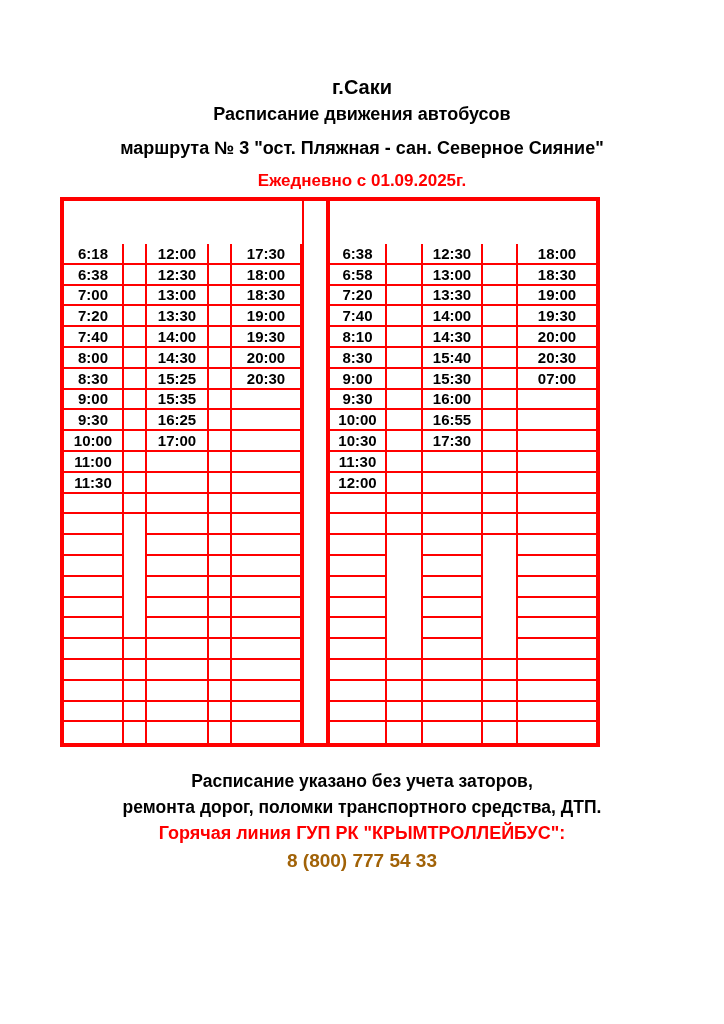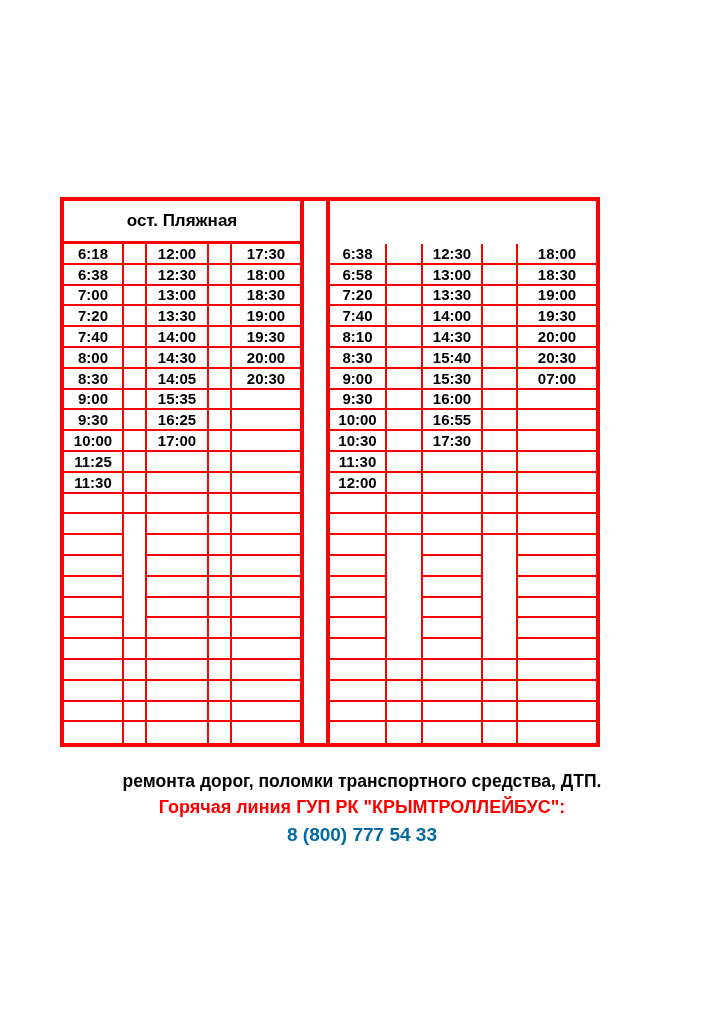--- a/index.html
+++ b/index.html
@@ -80,30 +80,35 @@
   .footer {
     position: absolute;
     top: 768px;
     left: 0;
     width: 100%;
     text-align: center;
   }
   .f-title   { font-size: 19px; line-height: 27px; color: #FF0000; }
   .f-line    { font-size: 17.5px; line-height: 26px; color: #000000; }
   .f-hotline { font-size: 18px;  line-height: 27px; color: #FF0000; }
-  .f-phone   { font-size: 19px;  line-height: 28px; color: #0369a1; }
+  .f-phone   { font-size: 19px;  line-height: 28px; color: #a16207; }
 </style>
 </head>
 <body>
 
 <div class="page">
 
+  <div class="title-block">
+    <div class="t-city">г.Саки</div>
+    <div class="t-main">Расписание движения автобусов</div>
+    <div class="t-route">маршрута № 3 "ост. Пляжная - сан. Северное Сияние"</div>
+    <div class="t-valid">Ежедневно с 01.09.2025г.</div>
+  </div>
 
   <div class="timetable" id="grid">
-    <div class="head-cell head-left">ост. Пляжная</div>
     <div class="mid-gap"></div>
 
   <div class="cell" style="grid-area: 2 / 1;">6:18</div>
       <div class="cell" style="grid-area: 2 / 2;"></div>
       <div class="cell" style="grid-area: 2 / 3;">12:00</div>
       <div class="cell" style="grid-area: 2 / 4;"></div>
       <div class="cell" style="grid-area: 2 / 5;">17:30</div>
       <div class="cell" style="grid-area: 3 / 1;">6:38</div>
       <div class="cell" style="grid-area: 3 / 2;"></div>
       <div class="cell" style="grid-area: 3 / 3;">12:30</div>
@@ -124,39 +129,39 @@
       <div class="cell" style="grid-area: 6 / 3;">14:00</div>
       <div class="cell" style="grid-area: 6 / 4;"></div>
       <div class="cell" style="grid-area: 6 / 5;">19:30</div>
       <div class="cell" style="grid-area: 7 / 1;">8:00</div>
       <div class="cell" style="grid-area: 7 / 2;"></div>
       <div class="cell" style="grid-area: 7 / 3;">14:30</div>
       <div class="cell" style="grid-area: 7 / 4;"></div>
       <div class="cell" style="grid-area: 7 / 5;">20:00</div>
       <div class="cell" style="grid-area: 8 / 1;">8:30</div>
       <div class="cell" style="grid-area: 8 / 2;"></div>
-      <div class="cell" style="grid-area: 8 / 3;">14:05</div>
+      <div class="cell" style="grid-area: 8 / 3;">15:25</div>
       <div class="cell" style="grid-area: 8 / 4;"></div>
       <div class="cell" style="grid-area: 8 / 5;">20:30</div>
       <div class="cell" style="grid-area: 9 / 1;">9:00</div>
       <div class="cell" style="grid-area: 9 / 2;"></div>
       <div class="cell" style="grid-area: 9 / 3;">15:35</div>
       <div class="cell" style="grid-area: 9 / 4;"></div>
       <div class="cell" style="grid-area: 9 / 5;"></div>
       <div class="cell" style="grid-area: 10 / 1;">9:30</div>
       <div class="cell" style="grid-area: 10 / 2;"></div>
       <div class="cell" style="grid-area: 10 / 3;">16:25</div>
       <div class="cell" style="grid-area: 10 / 4;"></div>
       <div class="cell" style="grid-area: 10 / 5;"></div>
       <div class="cell" style="grid-area: 11 / 1;">10:00</div>
       <div class="cell" style="grid-area: 11 / 2;"></div>
       <div class="cell" style="grid-area: 11 / 3;">17:00</div>
       <div class="cell" style="grid-area: 11 / 4;"></div>
       <div class="cell" style="grid-area: 11 / 5;"></div>
-      <div class="cell" style="grid-area: 12 / 1;">11:25</div>
+      <div class="cell" style="grid-area: 12 / 1;">11:00</div>
       <div class="cell" style="grid-area: 12 / 2;"></div>
       <div class="cell" style="grid-area: 12 / 3;"></div>
       <div class="cell" style="grid-area: 12 / 4;"></div>
       <div class="cell" style="grid-area: 12 / 5;"></div>
       <div class="cell" style="grid-area: 13 / 1;">11:30</div>
       <div class="cell" style="grid-area: 13 / 2;"></div>
       <div class="cell" style="grid-area: 13 / 3;"></div>
       <div class="cell" style="grid-area: 13 / 4;"></div>
       <div class="cell" style="grid-area: 13 / 5;"></div>
       <div class="cell" style="grid-area: 14 / 1;"></div>
@@ -335,18 +340,19 @@
       <div class="cell" style="grid-area: 24 / 10;"></div>
       <div class="cell no-br" style="grid-area: 24 / 11;"></div>
       <div class="cell no-bb" style="grid-area: 25 / 7;"></div>
       <div class="cell no-bb" style="grid-area: 25 / 8;"></div>
       <div class="cell no-bb" style="grid-area: 25 / 9;"></div>
       <div class="cell no-bb" style="grid-area: 25 / 10;"></div>
       <div class="cell no-br no-bb" style="grid-area: 25 / 11;"></div>
     </div>
 
   <div class="footer">
+    <div class="f-line">Расписание указано без учета заторов,</div>
     <div class="f-line">ремонта дорог, поломки транспортного средства, ДТП.</div>
     <div class="f-hotline">Горячая линия ГУП РК "КРЫМТРОЛЛЕЙБУС":</div>
     <div class="f-phone">8 (800) 777 54 33</div>
   </div>
 
 </div>
 
 </body></html>

